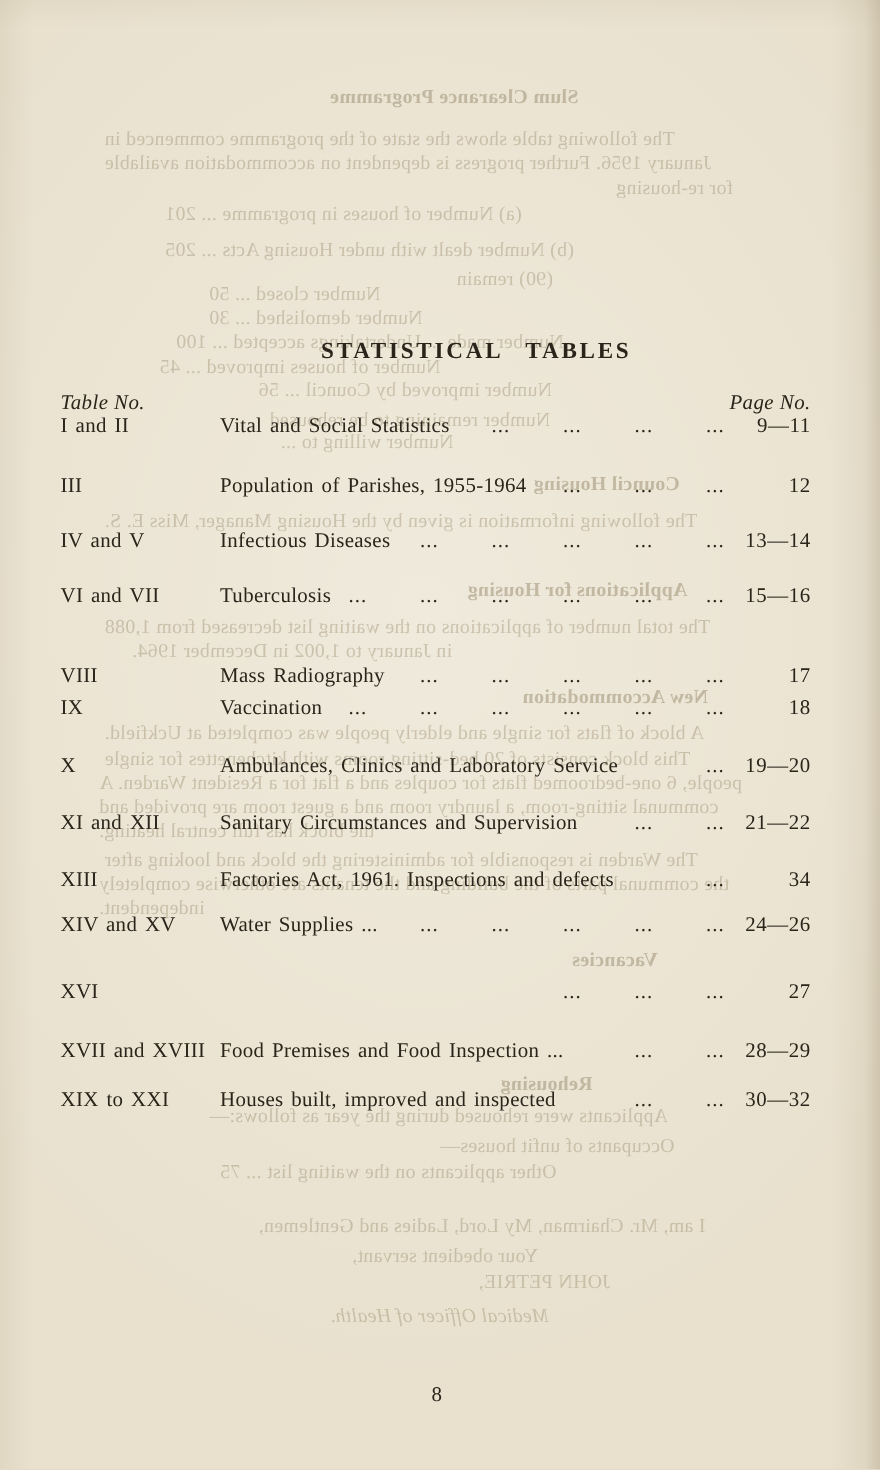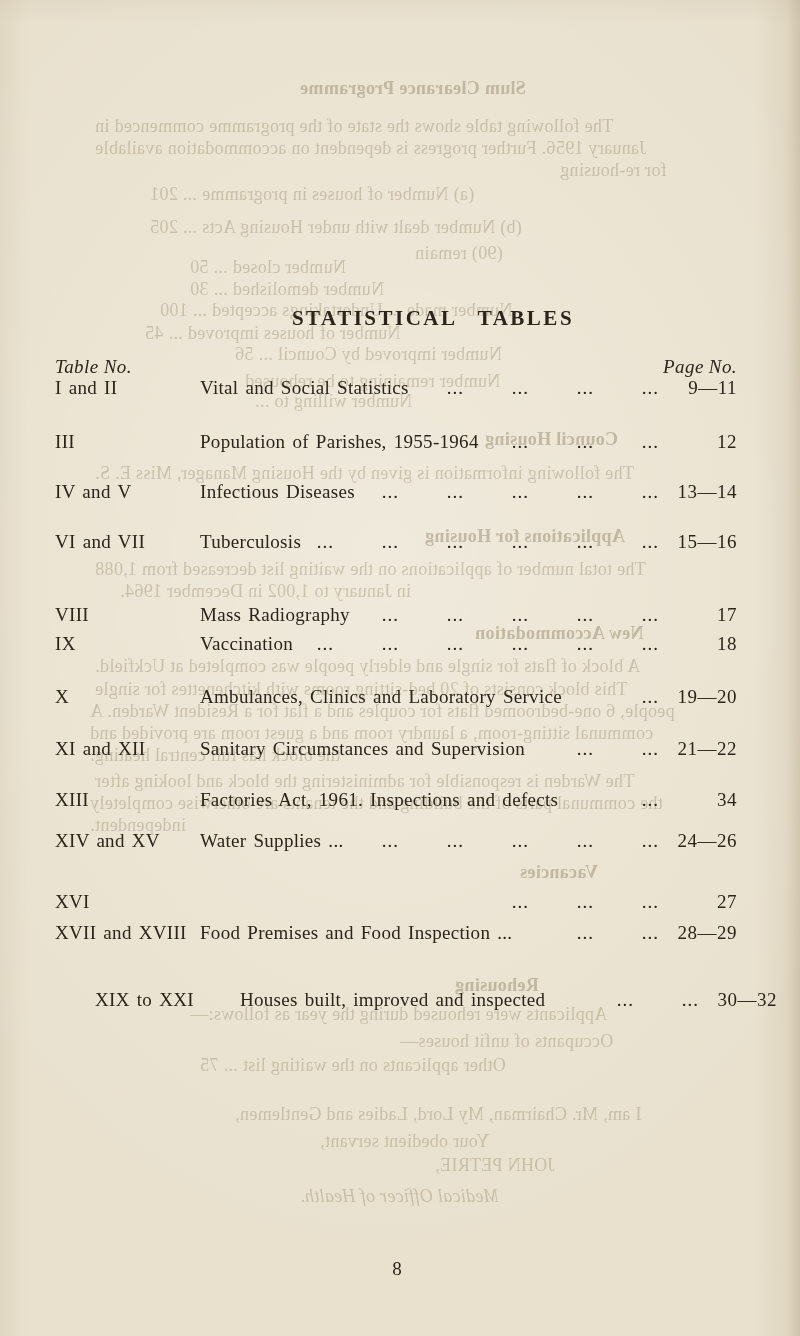--- a/index.html
+++ b/index.html
@@ -53,22 +53,22 @@
     flex:1;text-align:right;white-space:nowrap;overflow:hidden;
     padding-right:16px;word-spacing:42px;letter-spacing:1px;
   }
   .c-page{flex:none;min-width:62px;text-align:right;letter-spacing:0.5px;}
   .folio{
     position:absolute;top:1258px;left:0;width:794px;
     text-align:center;font-size:19px;
   }
   .t1{top:377px;} .t2{top:431px;} .t3{top:481px;} .t4{top:531px;}
   .t5{top:576px;margin-top:28px;} .t6{top:633px;} .t7{top:686px;} .t8{top:738px;}
-  .t9{top:789px;} .t10{top:830px;} .t11{top:891px;} .t12{top:922px;}
-  .t13{top:989px;margin-left:40px;}
+  .t9{top:789px;} .t10{top:830px;} .t11{top:891px;} .t12{top:945px;}
+  .t13{top:989px;}
 </style>
 </head>
 <body>
 
 <div class="page">
 
   <div class="bleed bb" style="top:78px;left:300px">Slum Clearance Programme</div>
   <div class="bleed" style="top:116px;left:95px">The following table shows the state of the programme commenced in</div>
   <div class="bleed" style="top:138px;left:95px">January 1956. Further progress is dependent on accommodation available</div>
   <div class="bleed" style="top:160px;left:560px">for re-housing</div>

